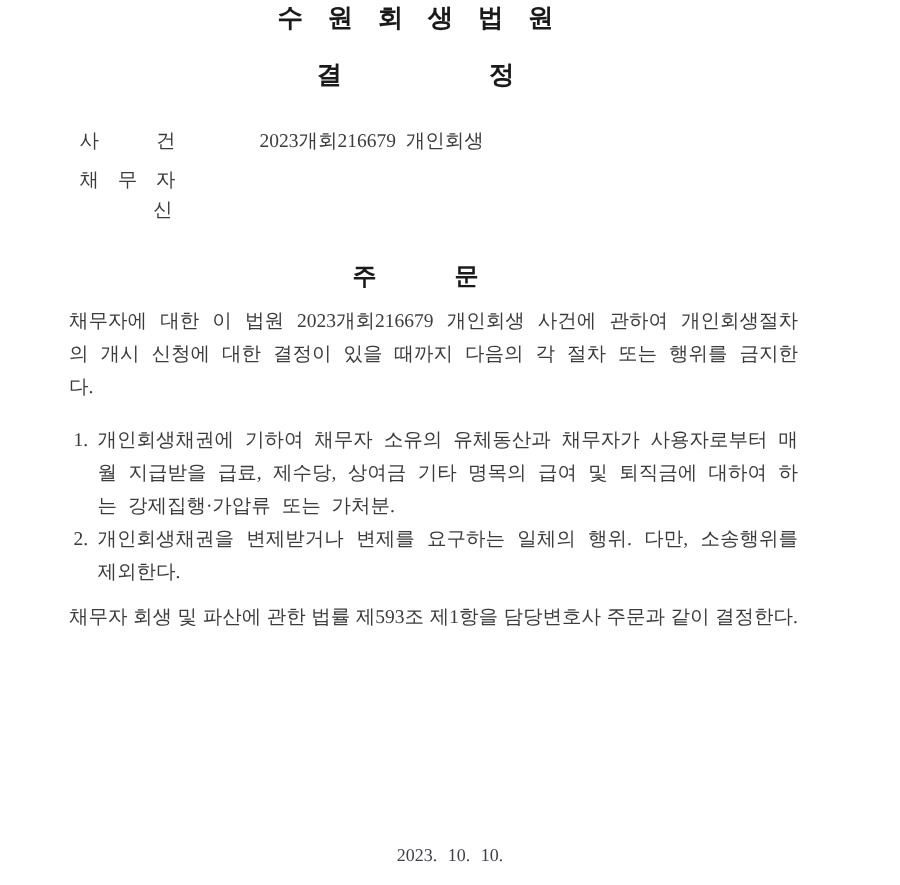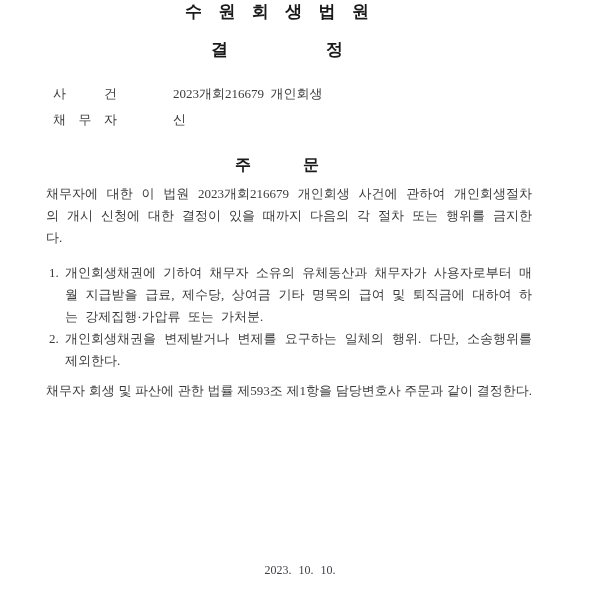--- a/index.html
+++ b/index.html
@@ -33,21 +33,21 @@
     transform: translateX(-12px);
   }
   .title-box    { width: 184px; margin-top: 2px; }
   .decision-box { width: 132px; margin-top: 18px; }
   .order-heading  { width: 84px; margin-top: 25px; font-size: 16px; }
   .reason-heading { width: 80px; margin-top: 5px;  font-size: 16px; }
 
   
   .case-rows { margin-top: 24px; }
   .case-row  { display: flex; line-height: 20px; }
-  .case-row.row2 { margin-top: 6px; }
+  .case-row.row2 { margin-top: 6px; flex-direction: column; }
   .case-label {
     display: inline-block;
     width: 64px;
     margin-left: 7px;
     flex: none;
     text-align: justify;
     text-align-last: justify;
   }
   .case-value {
     margin-left: 56px;

